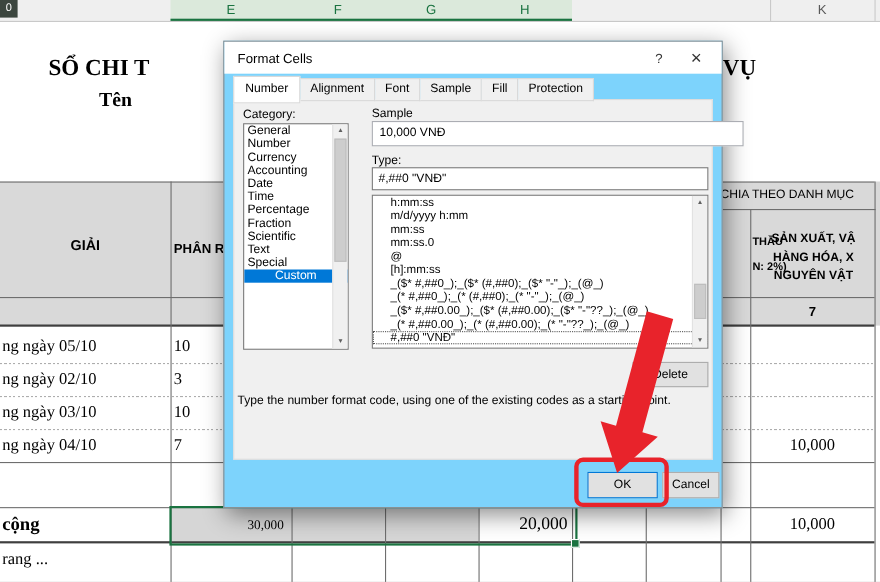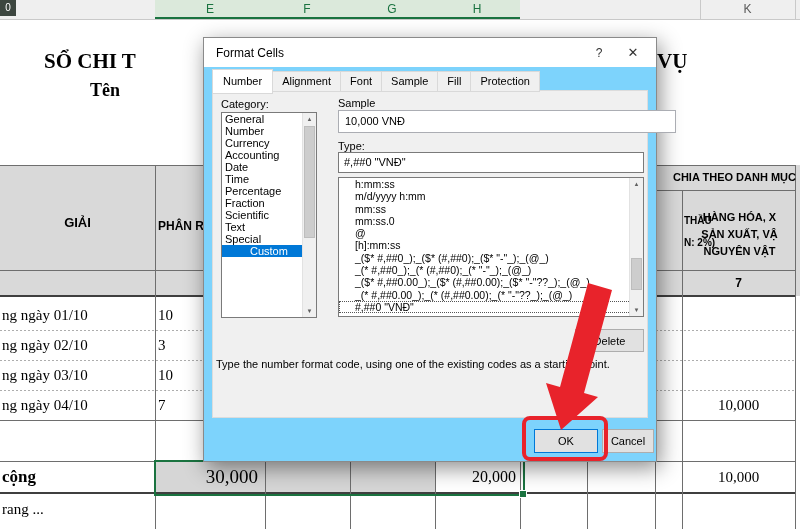--- a/index.html
+++ b/index.html
@@ -29,36 +29,36 @@
   #titleL{left:44px;top:49px;font-size:21px;font-weight:bold;}
   #titleR{left:657px;top:49px;font-size:21px;font-weight:bold;}
   #subtitle{left:90px;top:80px;font-size:18px;font-weight:bold;}
 
   #hdrL{left:0;top:165px;width:203px;height:131px;background:#d9d9d9;}
   #hdrR{left:655px;top:165px;width:145px;height:131px;background:#d9d9d9;}
   #totFill{left:155px;top:462px;width:280px;height:30px;background:#d6d6d6;}
 
   #descCol{left:0;top:215px;width:155px;text-align:center;font-weight:bold;font-size:13px;}
   #midCol{left:158px;top:219px;font-weight:bold;font-size:12px;}
-  #groupTitle{left:655px;top:171px;width:141px;text-align:right;font-weight:bold;font-size:11px;}
+  #groupTitle{left:655px;top:171px;width:141px;text-align:left;font-weight:normal;font-size:11px;}
   #subLeft{left:656px;top:210px;width:44px;}
   #subLeft .hline{display:block;line-height:22px;font-weight:bold;font-size:10px;margin-left:28px;}
   #subRight{left:684px;top:209px;width:111px;text-align:center;}
   #subRight .hline{display:block;line-height:17px;font-weight:bold;font-size:11px;}
   #colNum{left:682px;top:276px;width:113px;text-align:center;font-weight:bold;font-size:12px;}
 
   #rows{left:0;top:300px;width:795px;height:120px;z-index:4;}
   .sheet-row{position:relative;height:30px;}
   .row-date{position:absolute;left:2px;top:0;line-height:30px;font-size:15px;font-family:"Liberation Serif",serif;}
   .row-val{position:absolute;left:158px;top:0;line-height:30px;font-size:15px;font-family:"Liberation Serif",serif;}
   .row-right{position:absolute;left:682px;width:113px;text-align:center;line-height:30px;
              font-size:15px;font-family:"Liberation Serif",serif;}
 
   #totLabel{left:2px;top:462px;line-height:30px;font-weight:bold;font-size:17px;}
-  #totV1{left:157px;top:462px;width:101px;text-align:right;line-height:30px;font-size:19px;}
+  #totV1{left:157px;top:462px;width:101px;text-align:right;line-height:30px;font-size:12px;}
   #totV2{left:435px;top:462px;width:81px;text-align:right;line-height:30px;font-size:16px;}
   #totR{left:682px;top:462px;width:113px;text-align:center;line-height:30px;font-size:15px;}
   #footerTxt{left:2px;top:494px;line-height:30px;font-size:15px;}
 
   #selBox{position:absolute;left:154px;top:460px;width:367px;height:32px;
           border:2px solid var(--excel-green);z-index:6;}
   #selHandle{position:absolute;right:-4px;bottom:-4px;width:6px;height:6px;
              background:var(--excel-green);border:1px solid #fff;}
 
   
@@ -165,30 +165,30 @@
   <div id="descCol" class="sheettext">GIẢI</div>
   <div id="midCol" class="sheettext">PHÂN R</div>
   <div id="groupTitle" class="sheettext">CHIA THEO DANH MỤC</div>
   <div id="subLeft" class="sheettext">
 
   <span class="hline">THẦU</span>
       <span class="hline">N: 2%)</span>
     </div>
   <div id="subRight" class="sheettext">
 
-  <span class="hline">HÀNG HÓA, X</span>
-      <span class="hline">SẢN XUẤT, VẬ</span>
+  <span class="hline">SẢN XUẤT, VẬ</span>
+      <span class="hline">HÀNG HÓA, X</span>
       <span class="hline">NGUYÊN VẬT</span>
     </div>
   <div id="colNum" class="sheettext">7</div>
 
   <div id="rows" class="abs">
 
       <div class="sheet-row">
-        <span class="row-date">ng ngày 01/10</span>
+        <span class="row-date">ng ngày 05/10</span>
         <span class="row-val">10</span>
         <span class="row-right"></span>
       </div>
 
       <div class="sheet-row">
         <span class="row-date">ng ngày 02/10</span>
         <span class="row-val">3</span>
         <span class="row-right"></span>
       </div>
 

